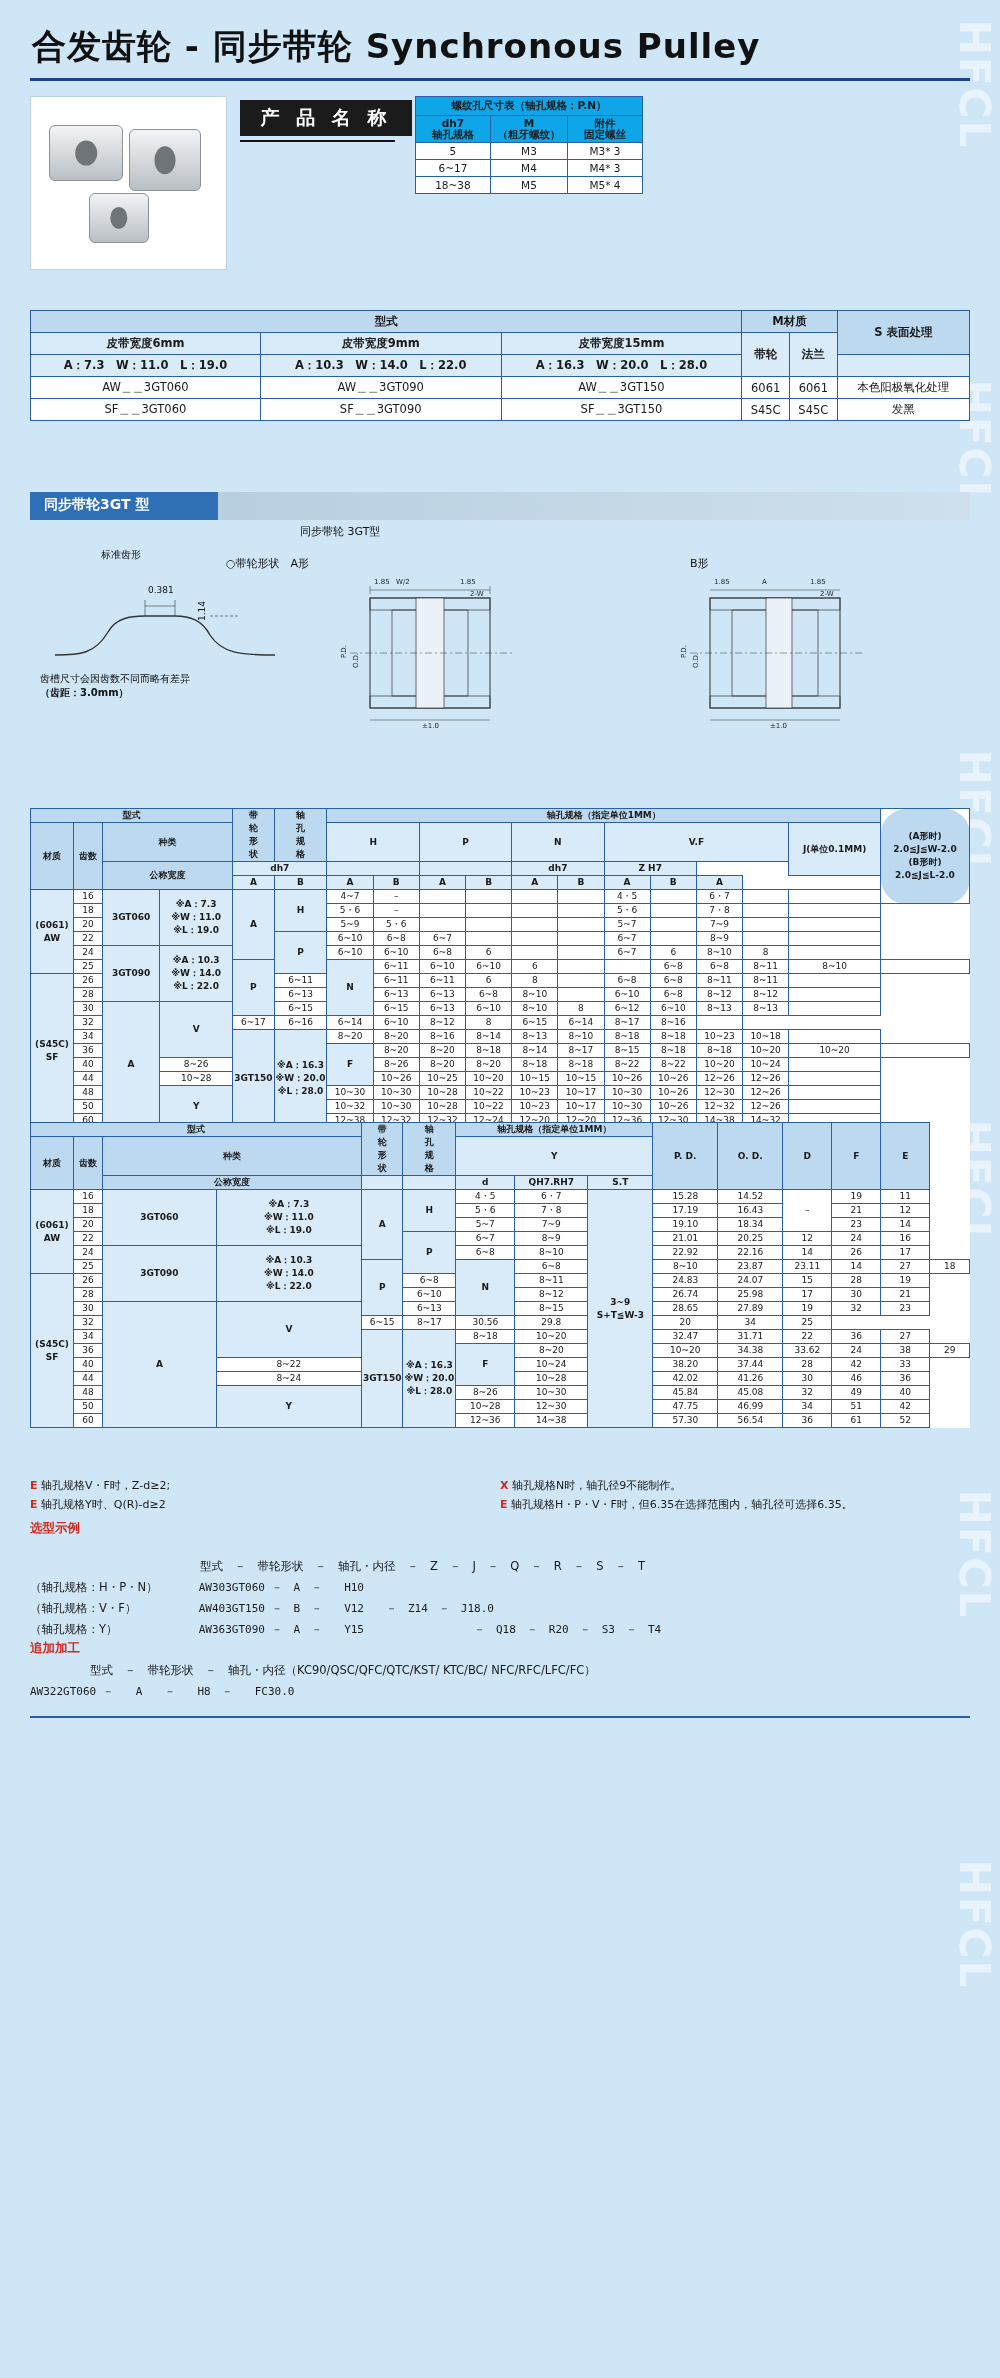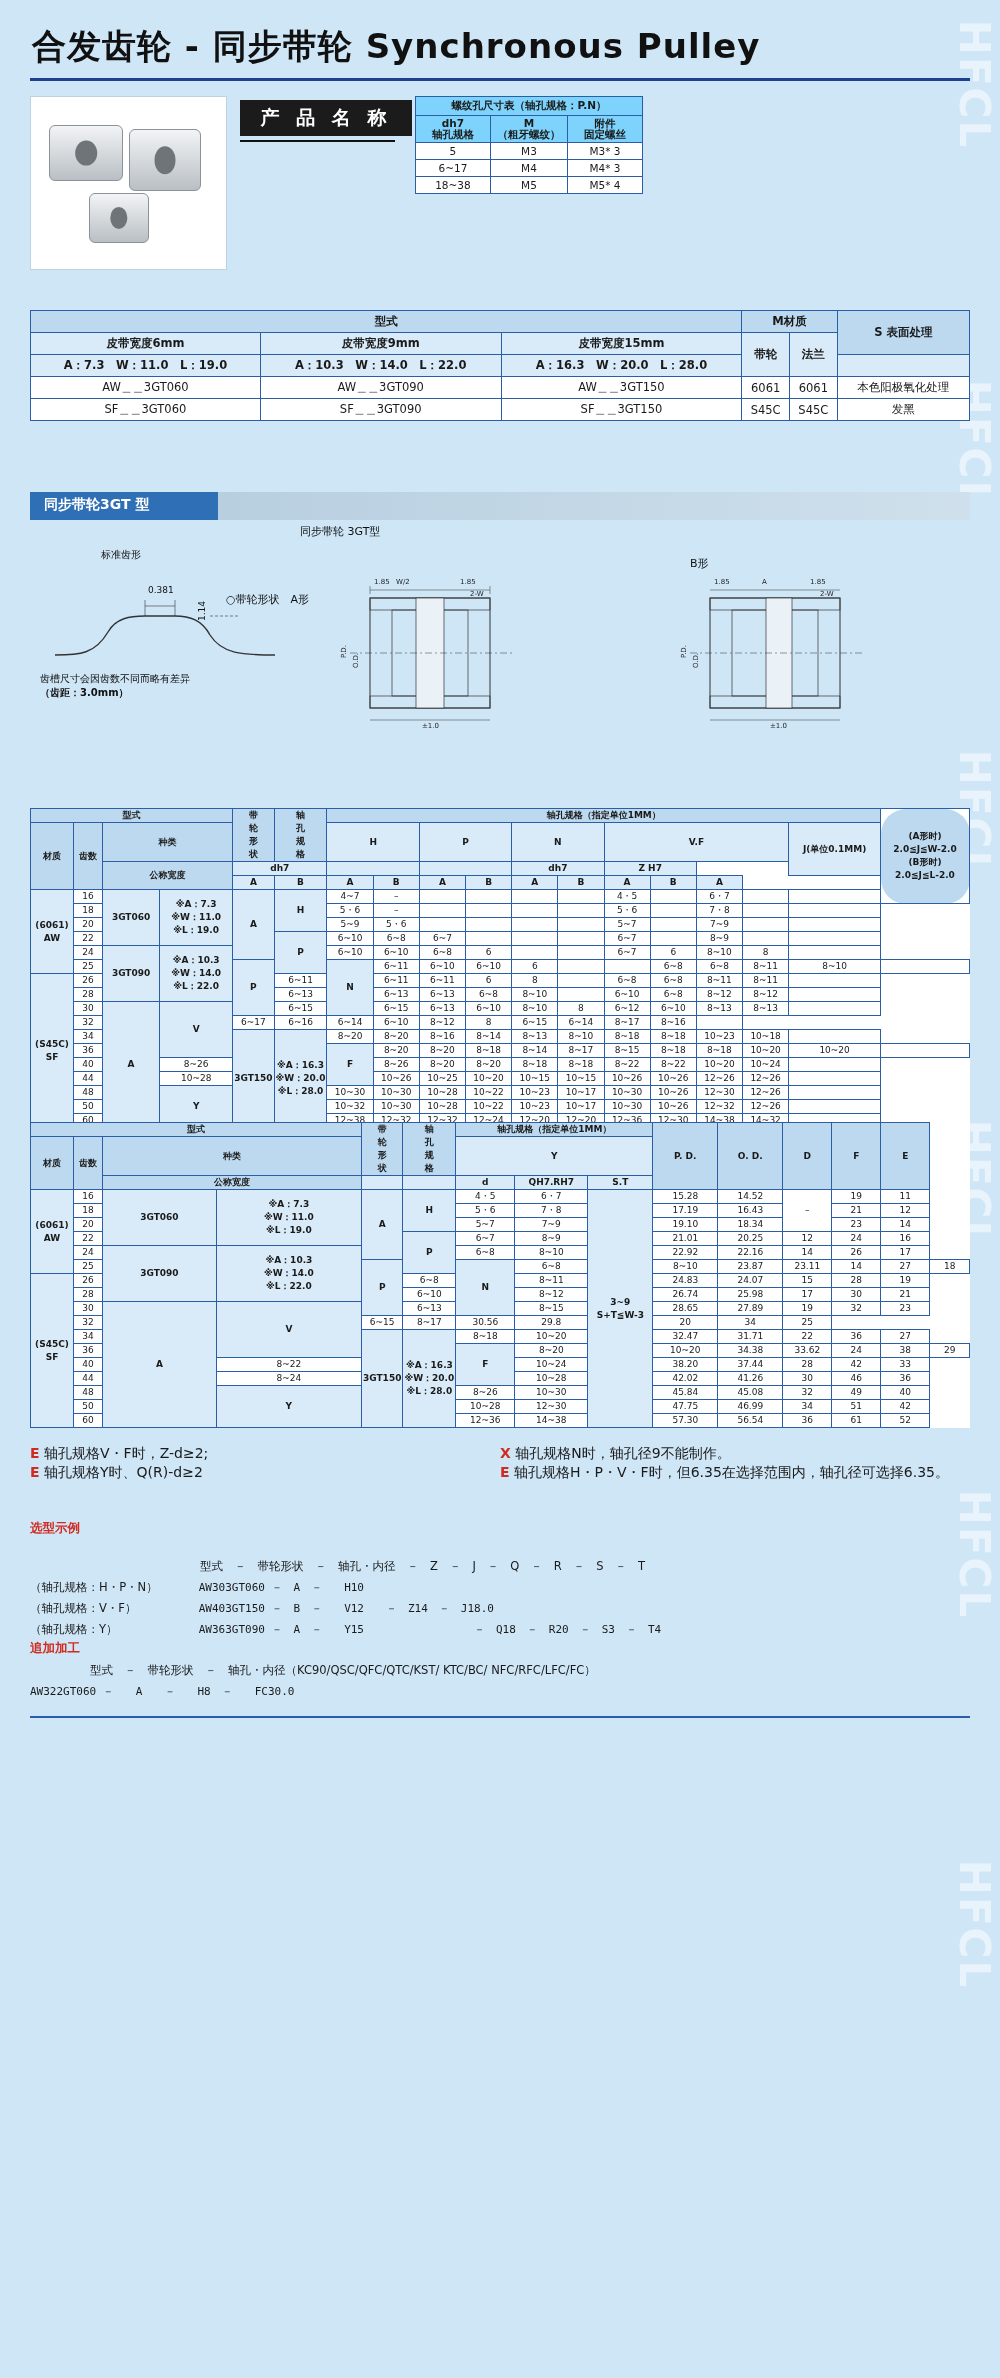--- a/index.html
+++ b/index.html
@@ -41,21 +41,21 @@
     position:absolute;left:240px;top:100px;width:172px;height:36px;
     background:#1b1b1b;color:#fff;font-size:19px;font-weight:bold;
     display:flex;align-items:center;justify-content:center;letter-spacing:5px;
   }
   .pn-underline{position:absolute;left:240px;top:140px;width:155px;height:2px;background:#111;}
   .pn-list{position:absolute;left:240px;top:152px;width:170px;font-size:14.5px;line-height:25px;color:#111;}
 
   
   .screw{position:absolute;left:415px;top:96px;width:228px;border:1px solid #2a5fa8;border-collapse:collapse;background:#fff;font-size:10.5px;}
   .screw td,.screw th{border:1px solid #2a5fa8;text-align:center;padding:2px 1px;font-weight:normal;}
-  .screw .hd{background:#7dd3fc;font-weight:bold;}
+  .screw .hd{background:#0ea5e9;font-weight:bold;}
 
   
   .t-model{position:absolute;left:30px;top:310px;width:940px;border-collapse:collapse;font-size:11.5px;background:#fff;}
   .t-model td{border:1px solid #2a5fa8;text-align:center;padding:3px 2px;}
   .t-model .hd{background:#bcd9f0;font-weight:bold;}
   .t-model .hd2{background:#d9ebf8;font-weight:bold;}
 
   
   .sec{position:absolute;left:30px;top:492px;width:940px;height:28px;background:linear-gradient(90deg,#2f6fb5 0%,#2f6fb5 20%,#b8cfe0 20%,#cfe0ec 100%);}
   .sec span{position:absolute;left:14px;top:4px;color:#fff;font-size:14px;font-weight:bold;}
@@ -66,21 +66,21 @@
 
   
   .t-big{position:absolute;border-collapse:collapse;font-size:9px;background:#fff;}
   .t-big td{border:1px solid #2a5fa8;text-align:center;padding:0 1px;height:13px;line-height:13px;white-space:nowrap;}
   .t-big .hd{background:#bcd9f0;font-weight:bold;}
   .t-big .hd2{background:#d9ebf8;font-weight:bold;}
   .t1{left:30px;top:808px;width:940px;}
   .t2{left:30px;top:1122px;width:940px;}
 
   
-  .notes{position:absolute;left:30px;top:1444px;width:940px;font-size:14px;line-height:19px;}
+  .notes{position:absolute;left:30px;top:1476px;width:940px;font-size:11px;line-height:19px;}
   .notes .red{color:#d12b1f;font-weight:bold;}
   .notes .row{display:flex;}
   .notes .col{width:470px;}
   .sel-title{position:absolute;left:30px;top:1520px;color:#d12b1f;font-size:12.5px;font-weight:bold;}
   .sel{position:absolute;left:30px;top:1540px;width:940px;font-size:11.5px;line-height:21px;margin-top:16px;}
   .mono{font-family:"DejaVu Sans Mono","Liberation Mono",monospace;font-size:11px;}
   .add-title{position:absolute;left:30px;top:1640px;color:#d12b1f;font-size:12.5px;font-weight:bold;}
   .add{position:absolute;left:30px;top:1660px;width:940px;font-size:11.5px;line-height:21px;}
   .hr-bot{position:absolute;left:30px;top:1716px;width:940px;height:2px;background:#2a5fa8;}
 </style>
@@ -195,21 +195,21 @@
       <line x1="125" y1="20" x2="125" y2="36" stroke="#333" stroke-width=".6"></line>
       <line x1="95" y1="26" x2="125" y2="26" stroke="#333" stroke-width=".6"></line>
       <line x1="160" y1="36" x2="190" y2="36" stroke="#333" stroke-width=".6" stroke-dasharray="3 2"></line>
     </svg>
     <div class="dw-label" style="left:118px;top:45px;font-size:9px;">0.381</div>
     <div class="dw-label" style="left:162px;top:66px;font-size:9px;transform:rotate(-90deg);">1.14</div>
     <div class="dw-label" style="left:10px;top:132px;">齿槽尺寸会因齿数不同而略有差异</div>
     <div class="dw-label" style="left:10px;top:146px;font-weight:bold;">（齿距：3.0mm）</div>
 
     <div class="dw-label" style="left:270px;top:-16px;font-size:11px;">同步带轮 3GT型</div>
-    <div class="dw-label" style="left:196px;top:16px;font-size:11px;margin-top:36px;">○带轮形状　A形</div>
+    <div class="dw-label" style="left:196px;top:16px;font-size:11px;">○带轮形状　A形</div>
     <div class="dw-label" style="left:660px;top:16px;font-size:11px;">B形</div>
 
     <svg width="260" height="190" style="position:absolute;left:300px;top:18px;">
       <rect x="40" y="40" width="120" height="110" fill="none" stroke="#333" stroke-width="1"></rect>
       <rect x="40" y="40" width="120" height="12" fill="none" stroke="#333" stroke-width=".7"></rect>
       <rect x="40" y="138" width="120" height="12" fill="none" stroke="#333" stroke-width=".7"></rect>
       <rect x="62" y="52" width="76" height="86" fill="none" stroke="#333" stroke-width=".7"></rect>
       <rect x="86" y="40" width="28" height="110" fill="#eaf2f8" stroke="#333" stroke-width=".7"></rect>
       <line x1="20" y1="95" x2="185" y2="95" stroke="#333" stroke-width=".5" stroke-dasharray="7 3 2 3"></line>
       <line x1="40" y1="28" x2="40" y2="36" stroke="#333" stroke-width=".5"></line>

